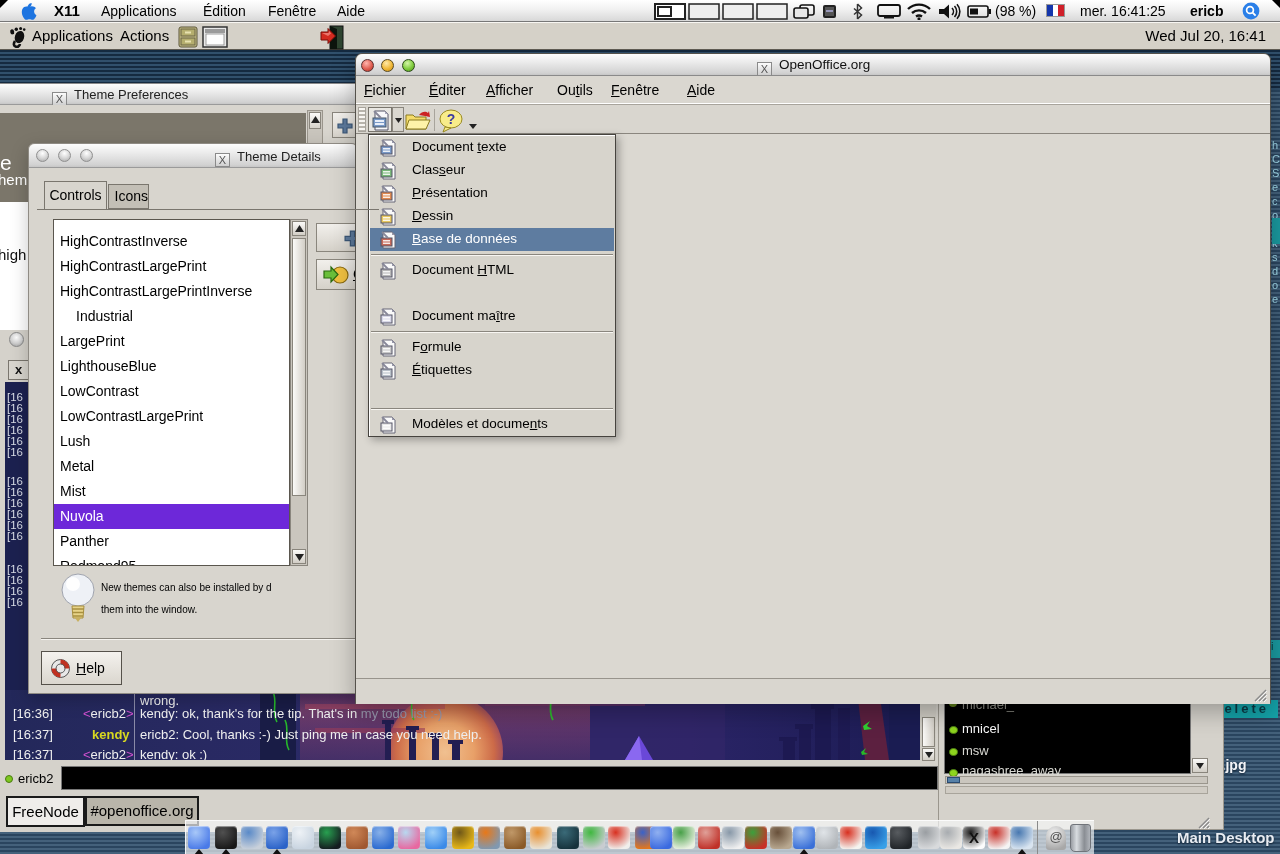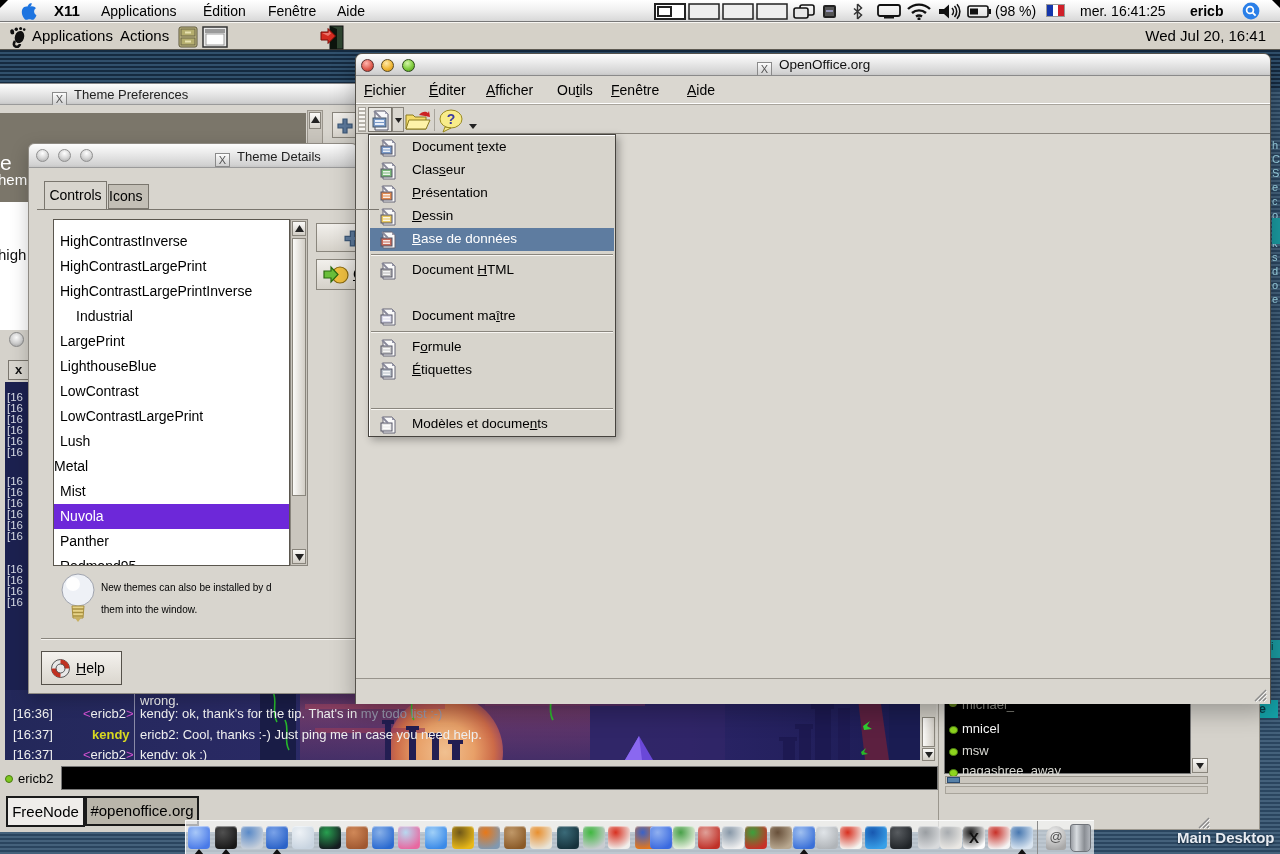--- a/index.html
+++ b/index.html
@@ -180,21 +180,21 @@
     <span class="abs" style="left:18px;top:5px;font-size:13px;color:#000">ericb2</span>
     <div class="abs" style="left:61px;top:0px;width:877px;height:24px;background:#000;border:1px solid #777"></div>
   </div>
 
   <div class="abs" style="left:0;top:462px;width:938px;height:40px;background:#d5d2cb">
     <div class="abs" style="left:6px;top:4px;width:79px;height:31px;background:#efedea;border:2px solid #1a1a1a;font-size:15px;color:#000;text-align:center;line-height:27px">FreeNode</div>
     <div class="abs" style="left:85px;top:4px;width:114px;height:30px;background:#b9b5aa;border:2px solid #1a1a1a;font-size:15px;color:#000;text-align:center;line-height:26px">#openoffice.org</div>
   </div>
 </div>
 
-<div class="abs" id="memwin" style="left:938px;top:697px;width:322px;height:133px;background:#d5d2cb;border:1px solid #9a968d">
+<div class="abs" id="memwin" style="left:938px;top:697px;width:286px;height:133px;background:#d5d2cb;border:1px solid #9a968d">
   <div class="abs" style="left:5px;top:4px;width:247px;height:72px;background:#000;border:1px solid #777;color:#e8e8e8;font-size:13px">
     <div class="abs" style="left:4px;top:-4px;width:8px;height:8px;border-radius:50%;background:#5a7a1a"></div>
     <span class="abs" style="left:17px;top:-6px;color:#8a8a82">michael_</span>
     <div class="abs" style="left:4px;top:23px;width:9px;height:8px;border-radius:50%;background:#8ed41e;border:1px solid #4a7a12"></div>
     <span class="abs" style="left:17px;top:18px;color:#fafafa">mnicel</span>
     <div class="abs" style="left:4px;top:45px;width:9px;height:8px;border-radius:50%;background:#8ed41e;border:1px solid #4a7a12"></div>
     <span class="abs" style="left:17px;top:40px;color:#d8d8d2">msw</span>
     <div class="abs" style="left:4px;top:66px;width:9px;height:8px;border-radius:50%;background:#8ed41e;border:1px solid #4a7a12"></div>
     <span class="abs" style="left:17px;top:60px;color:#d8d8d2">nagashree_away</span>
   </div>
@@ -216,35 +216,35 @@
 <div class="abs" id="tdwin" style="left:28px;top:143px;width:330px;height:551px;background:#d8d5ce;border:1px solid #8f8b84;border-radius:6px 6px 0 0;box-shadow:0 6px 18px rgba(0,0,0,0.22)">
   <div class="abs titlebar" style="left:0;top:0;width:328px;height:24px;border-bottom:1px solid #9a9a9a;border-radius:6px 6px 0 0">
     <div class="ball" style="left:7px;background:radial-gradient(circle at 50% 30%,#fff,#d8d8d8 50%,#a8a8a8);border:1px solid #909090"></div>
     <div class="ball" style="left:29px;background:radial-gradient(circle at 50% 30%,#fff,#d8d8d8 50%,#a8a8a8);border:1px solid #909090"></div>
     <div class="ball" style="left:51px;background:radial-gradient(circle at 50% 30%,#fff,#d8d8d8 50%,#a8a8a8);border:1px solid #909090"></div>
     <span class="abs" style="left:186px;top:4px"><span class="xicon">X</span></span>
     <span class="abs" style="left:208px;top:5px;font-size:13px;color:#222">Theme Details</span>
   </div>
 
   <div class="abs" style="left:15px;top:37px;width:63px;height:28px;background:#d8d5ce;border:1px solid #7a766e;border-bottom:none;font-size:14px;text-align:center;line-height:27px;z-index:3">Controls</div>
-  <div class="abs" style="left:79px;top:40px;width:41px;height:25px;background:#c3bfb6;border:1px solid #7a766e;font-size:14px;text-align:left;line-height:23px;z-index:2">Icons</div>
+  <div class="abs" style="left:79px;top:40px;width:41px;height:25px;background:#c3bfb6;border:1px solid #7a766e;font-size:14px;text-align:right;line-height:23px;z-index:2">Icons</div>
   <div class="abs" style="left:8px;top:65px;width:342px;height:1px;background:#7a766e;z-index:1"></div>
 
   <div class="abs" style="left:24px;top:75px;width:237px;height:347px;background:#fff;border:1px solid #5a564e;font-size:14px;color:#000;overflow:hidden" id="tdlist">
       <div class="abs" style="left:0;top:-16px;width:235px;height:25px;line-height:25px;padding-left:6px;overflow:hidden"></div>
       <div class="abs" style="left:0;top:9px;width:235px;height:25px;line-height:25px;padding-left:6px;overflow:hidden">HighContrastInverse</div>
       <div class="abs" style="left:0;top:34px;width:235px;height:25px;line-height:25px;padding-left:6px;overflow:hidden">HighContrastLargePrint</div>
       <div class="abs" style="left:0;top:59px;width:235px;height:25px;line-height:25px;padding-left:6px;overflow:hidden">HighContrastLargePrintInverse</div>
       <div class="abs" style="left:0;top:84px;width:235px;height:25px;line-height:25px;padding-left:22px;overflow:hidden">Industrial</div>
       <div class="abs" style="left:0;top:109px;width:235px;height:25px;line-height:25px;padding-left:6px;overflow:hidden">LargePrint</div>
       <div class="abs" style="left:0;top:134px;width:235px;height:25px;line-height:25px;padding-left:6px;overflow:hidden">LighthouseBlue</div>
       <div class="abs" style="left:0;top:159px;width:235px;height:25px;line-height:25px;padding-left:6px;overflow:hidden">LowContrast</div>
       <div class="abs" style="left:0;top:184px;width:235px;height:25px;line-height:25px;padding-left:6px;overflow:hidden">LowContrastLargePrint</div>
       <div class="abs" style="left:0;top:209px;width:235px;height:25px;line-height:25px;padding-left:6px;overflow:hidden">Lush</div>
-      <div class="abs" style="left:0;top:234px;width:275px;height:25px;line-height:25px;overflow:hidden">Metal</div>
+      <div class="abs" style="left:0;top:234px;width:275px;height:25px;line-height:25px;padding-left:6px;overflow:hidden">Metal</div>
       <div class="abs" style="left:0;top:259px;width:235px;height:25px;line-height:25px;padding-left:6px;overflow:hidden">Mist</div>
       <div class="abs" style="left:0;top:284px;width:235px;height:25px;background:#6d28d9;color:#fff;line-height:25px;padding-left:6px;overflow:hidden">Nuvola</div>
       <div class="abs" style="left:0;top:309px;width:235px;height:25px;line-height:25px;padding-left:6px;overflow:hidden">Panther</div>
       <div class="abs" style="left:0;top:334px;width:235px;height:25px;line-height:25px;padding-left:6px;overflow:hidden">Redmond95</div>
     </div>
 
   <div class="abs" style="left:261px;top:75px;width:18px;height:347px;background:#cac6be;border:1px solid #8a867e">
     <div class="abs" style="left:1px;top:1px;width:14px;height:15px;background:linear-gradient(180deg,#fbfaf8,#d2cec6);border:1px solid #89857c"></div>
     <svg class="abs" style="left:4px;top:5px" width="9" height="8">
         <path d="M4.5 0 L9 7 L0 7 Z" fill="#222"></path>

